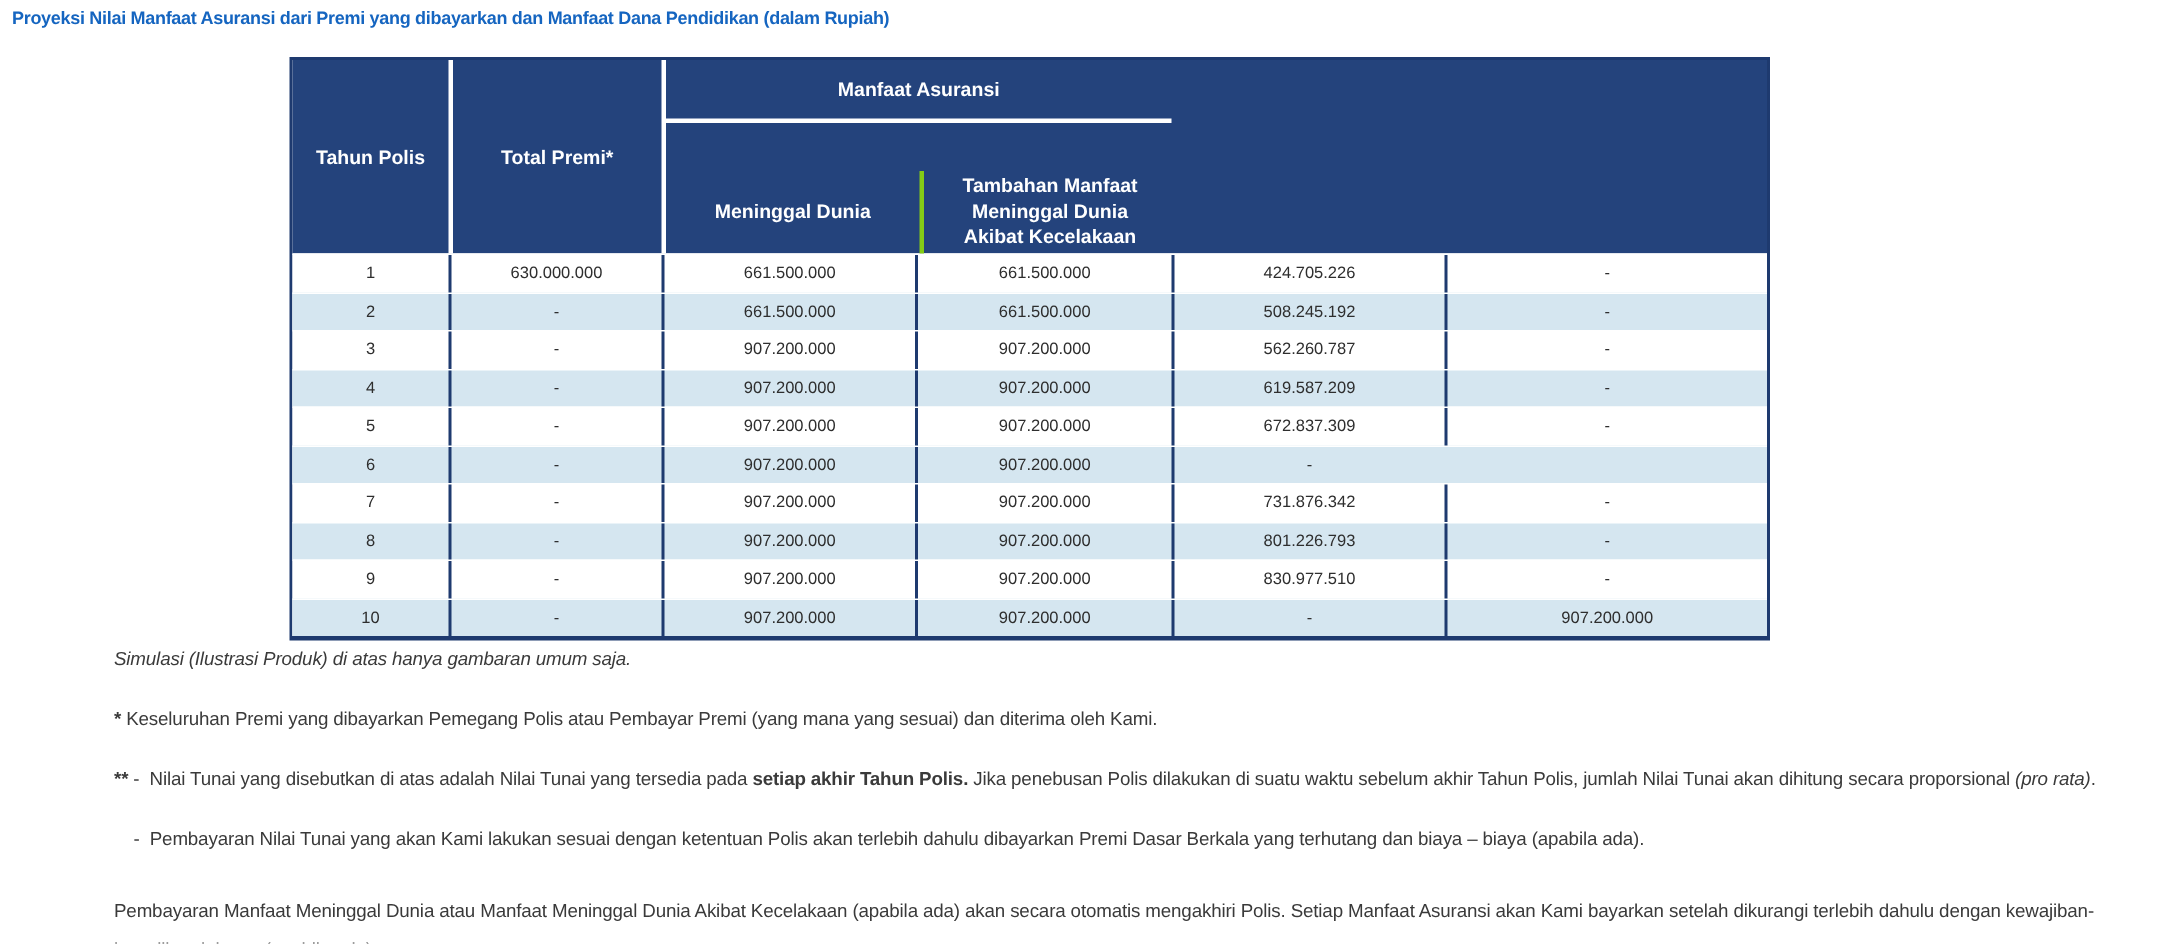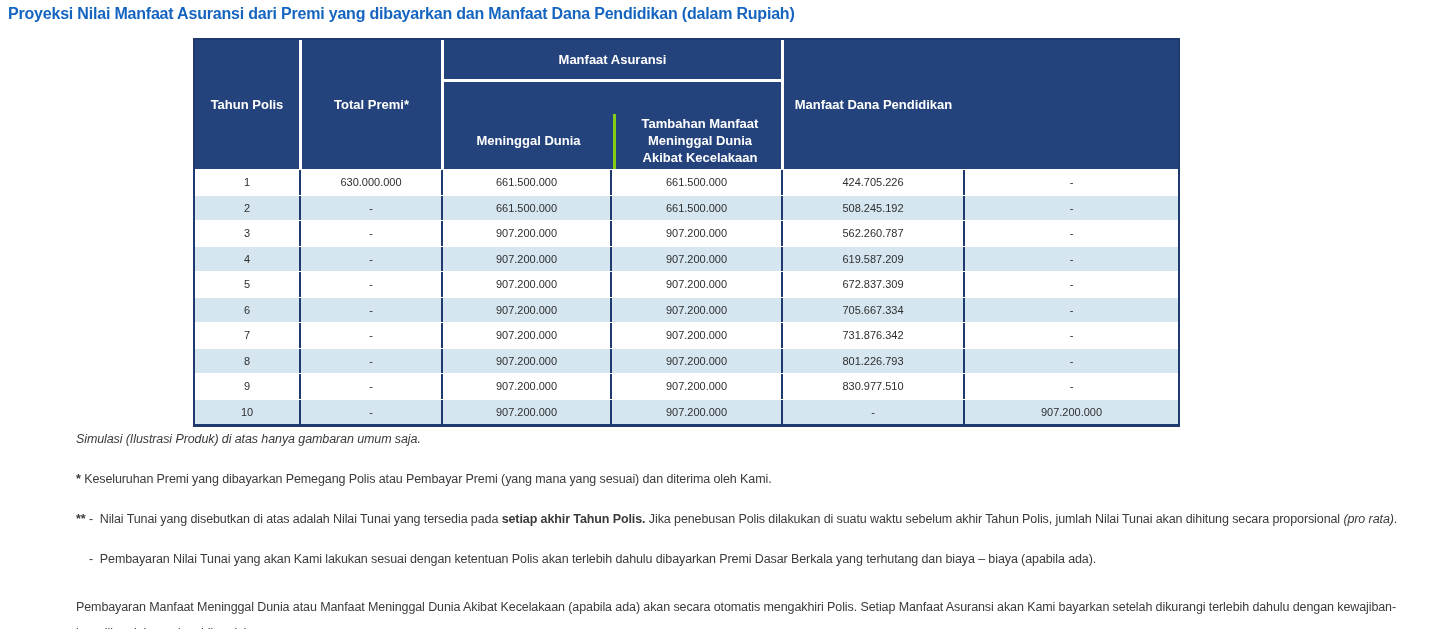--- a/index.html
+++ b/index.html
@@ -13,21 +13,21 @@
     --title-blue: #1565c0;
     --navy: #24437c;
     --border-navy: #1e3a6f;
     --stripe: #d5e6f0;
     --text: #3a3a3a;
   }
   .page-title {
     position: absolute;
     left: 8px;
     top: 5px;
-    font-size: 16px;
+    font-size: 12px;
     font-weight: bold;
     color: var(--title-blue);
     letter-spacing: -0.2px;
   }
   
   .table-wrap {
     position: absolute;
     left: 193px;
     top: 38px;
     width: 987px;
@@ -126,21 +126,20 @@
     <div class="h-cell h-sep">Total Premi*</div>
     <div class="h-group h-sep">
       <div class="h-group-top">Manfaat Asuransi</div>
       <div class="h-group-bottom">
         <div class="h-sub">Meninggal Dunia</div>
         <div class="h-sub sep">Tambahan Manfaat
 Meninggal Dunia
 Akibat Kecelakaan</div>
       </div>
     </div>
-    <div class="h-cell h-sep">Manfaat Dana Pendidikan</div>
   </div>
   <div class="body-rows">
       <div class="body-row">
         <div class="body-cell">1</div>
         <div class="body-cell">630.000.000</div>
         <div class="body-cell">661.500.000</div>
         <div class="body-cell">661.500.000</div>
         <div class="body-cell">424.705.226</div>
         <div class="body-cell">-</div>
       </div>
@@ -174,21 +173,20 @@
         <div class="body-cell">907.200.000</div>
         <div class="body-cell">907.200.000</div>
         <div class="body-cell">672.837.309</div>
         <div class="body-cell">-</div>
       </div>
       <div class="body-row striped">
         <div class="body-cell">6</div>
         <div class="body-cell">-</div>
         <div class="body-cell">907.200.000</div>
         <div class="body-cell">907.200.000</div>
-        <div class="body-cell">705.667.334</div>
         <div class="body-cell">-</div>
       </div>
       <div class="body-row">
         <div class="body-cell">7</div>
         <div class="body-cell">-</div>
         <div class="body-cell">907.200.000</div>
         <div class="body-cell">907.200.000</div>
         <div class="body-cell">731.876.342</div>
         <div class="body-cell">-</div>
       </div>

